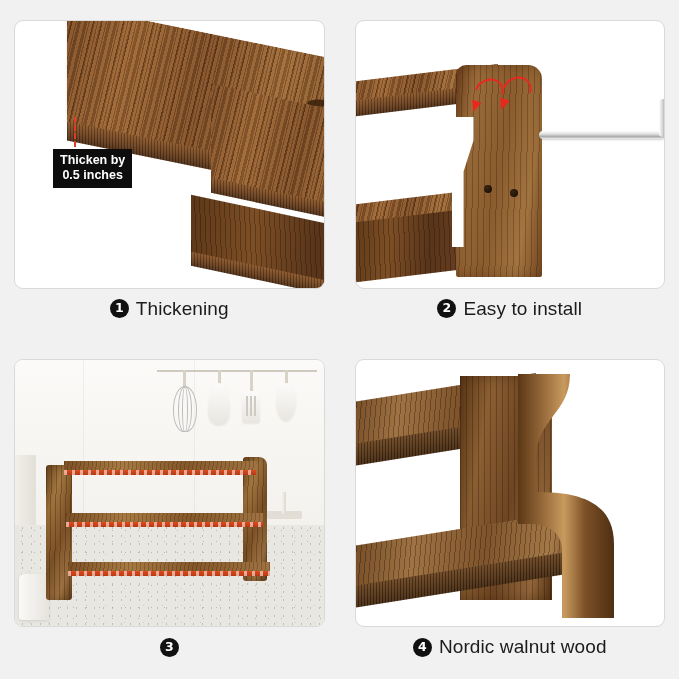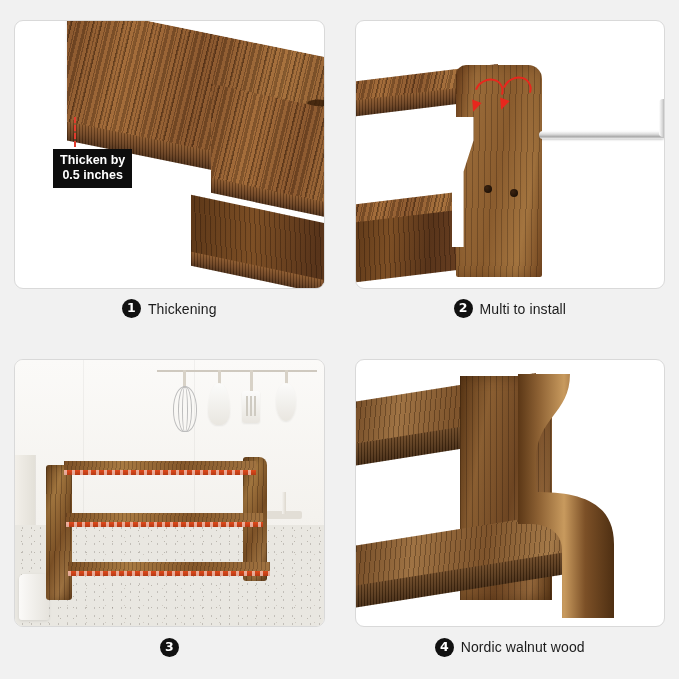--- a/index.html
+++ b/index.html
@@ -88,21 +88,21 @@
     font-size: 12.5px;
     font-weight: bold;
     font-family: "DejaVu Sans", sans-serif;
     display: flex;
     align-items: center;
     justify-content: center;
     flex: none;
     line-height: 1;
   }
   .caption-text {
-    font-size: 14px;
+    font-size: 19px;
     color: #1b1b1b;
     font-family: "Liberation Sans", sans-serif;
     letter-spacing: 0.1px;
   }
 
   
   .wood-top {
     background:
       repeating-linear-gradient(103deg, rgba(40,18,6,0.30) 0 1px, rgba(255,255,255,0.0) 1px 4px),
       repeating-linear-gradient(103deg, rgba(0,0,0,0.16) 0 2px, rgba(210,150,95,0.16) 2px 7px),
@@ -499,21 +499,21 @@
         </div>
         <div class="p2-curve" style="left:96px; top:96px; width:22px; height:130px; background:#ffffff;"></div>
 
         <div class="hexkey">
           <div class="hex-shaft"></div>
           <div class="hex-arm"></div>
         </div>
       </div>
       <div class="caption">
         <div class="num-badge">2</div>
-        <div class="caption-text">Multi to install</div>
+        <div class="caption-text">Easy to install</div>
       </div>
     </div>
 
     <div class="cell">
       <div class="card p3">
         <div class="k-wall"></div>
         <div class="k-wall-seam" style="left:22%;"></div>
         <div class="k-wall-seam" style="left:58%;"></div>
         <div class="k-cab"></div>
         <div class="k-counter">

